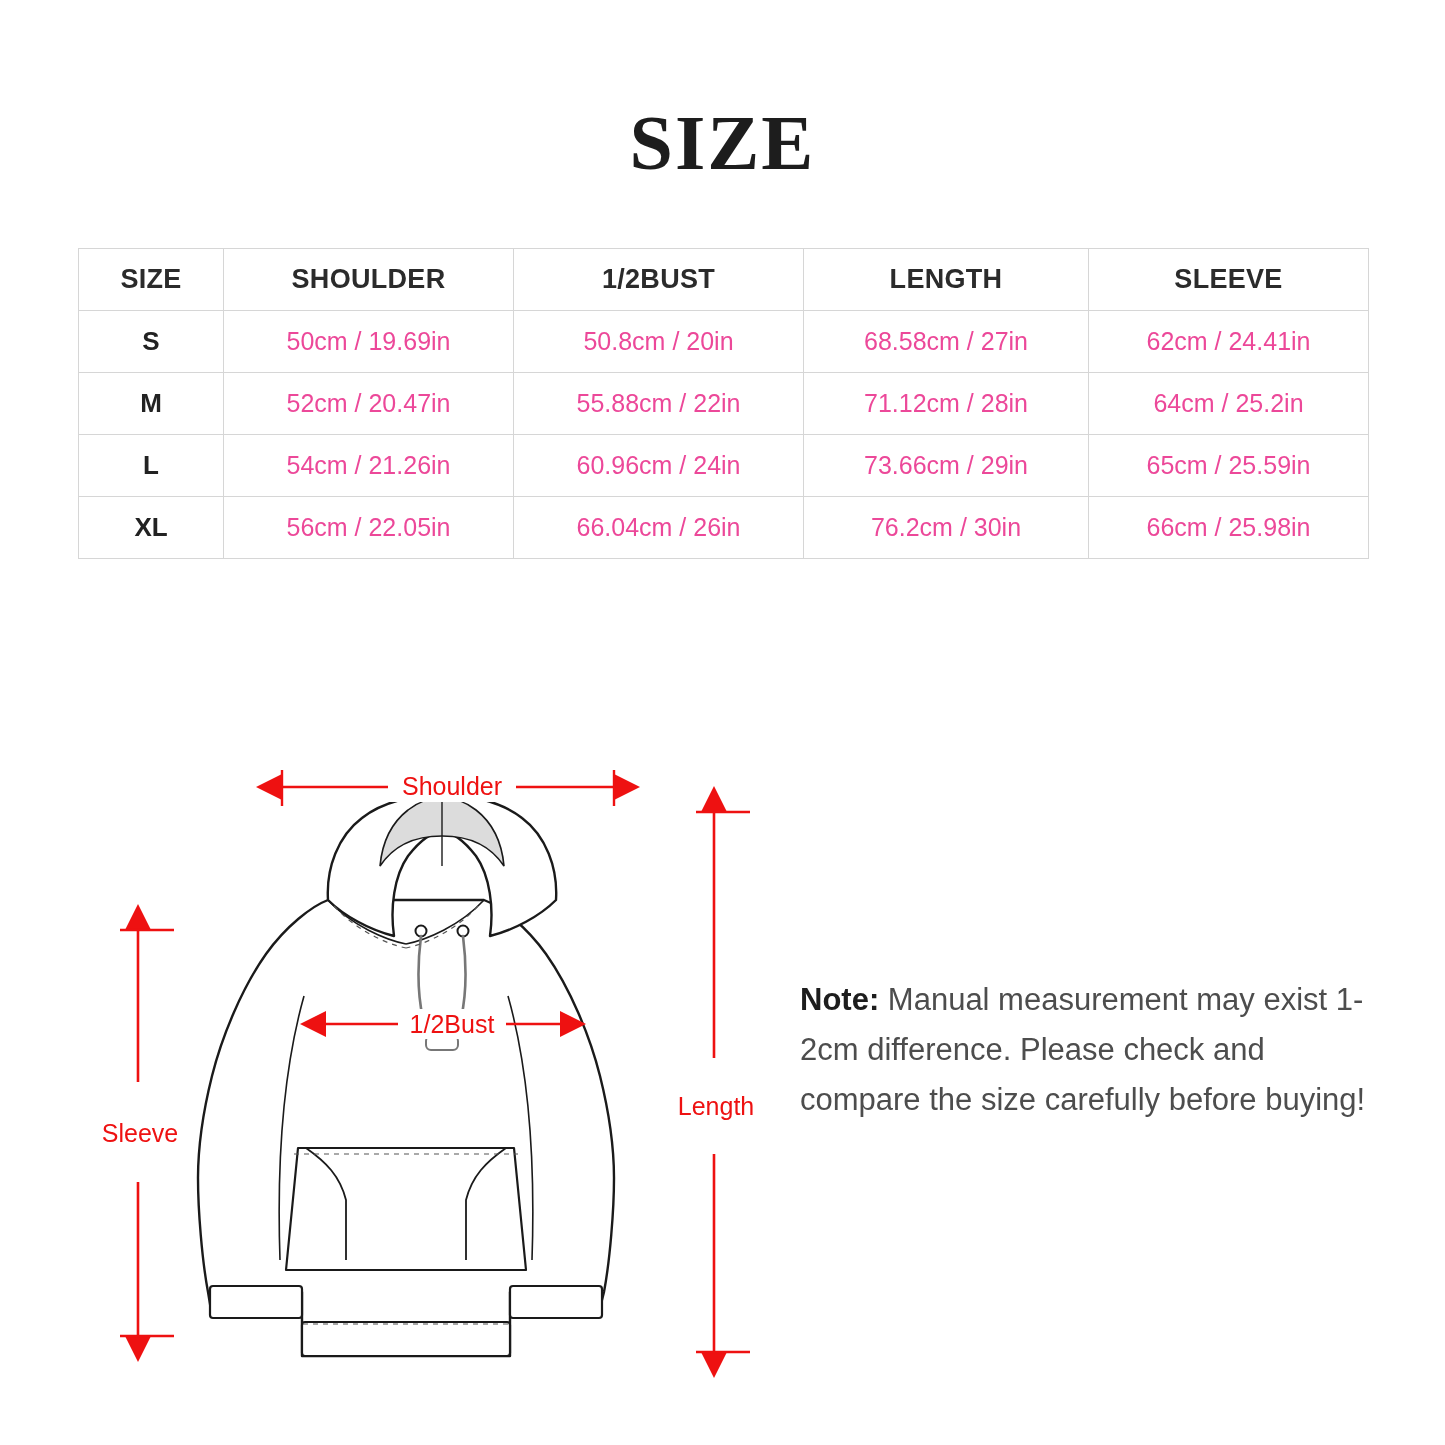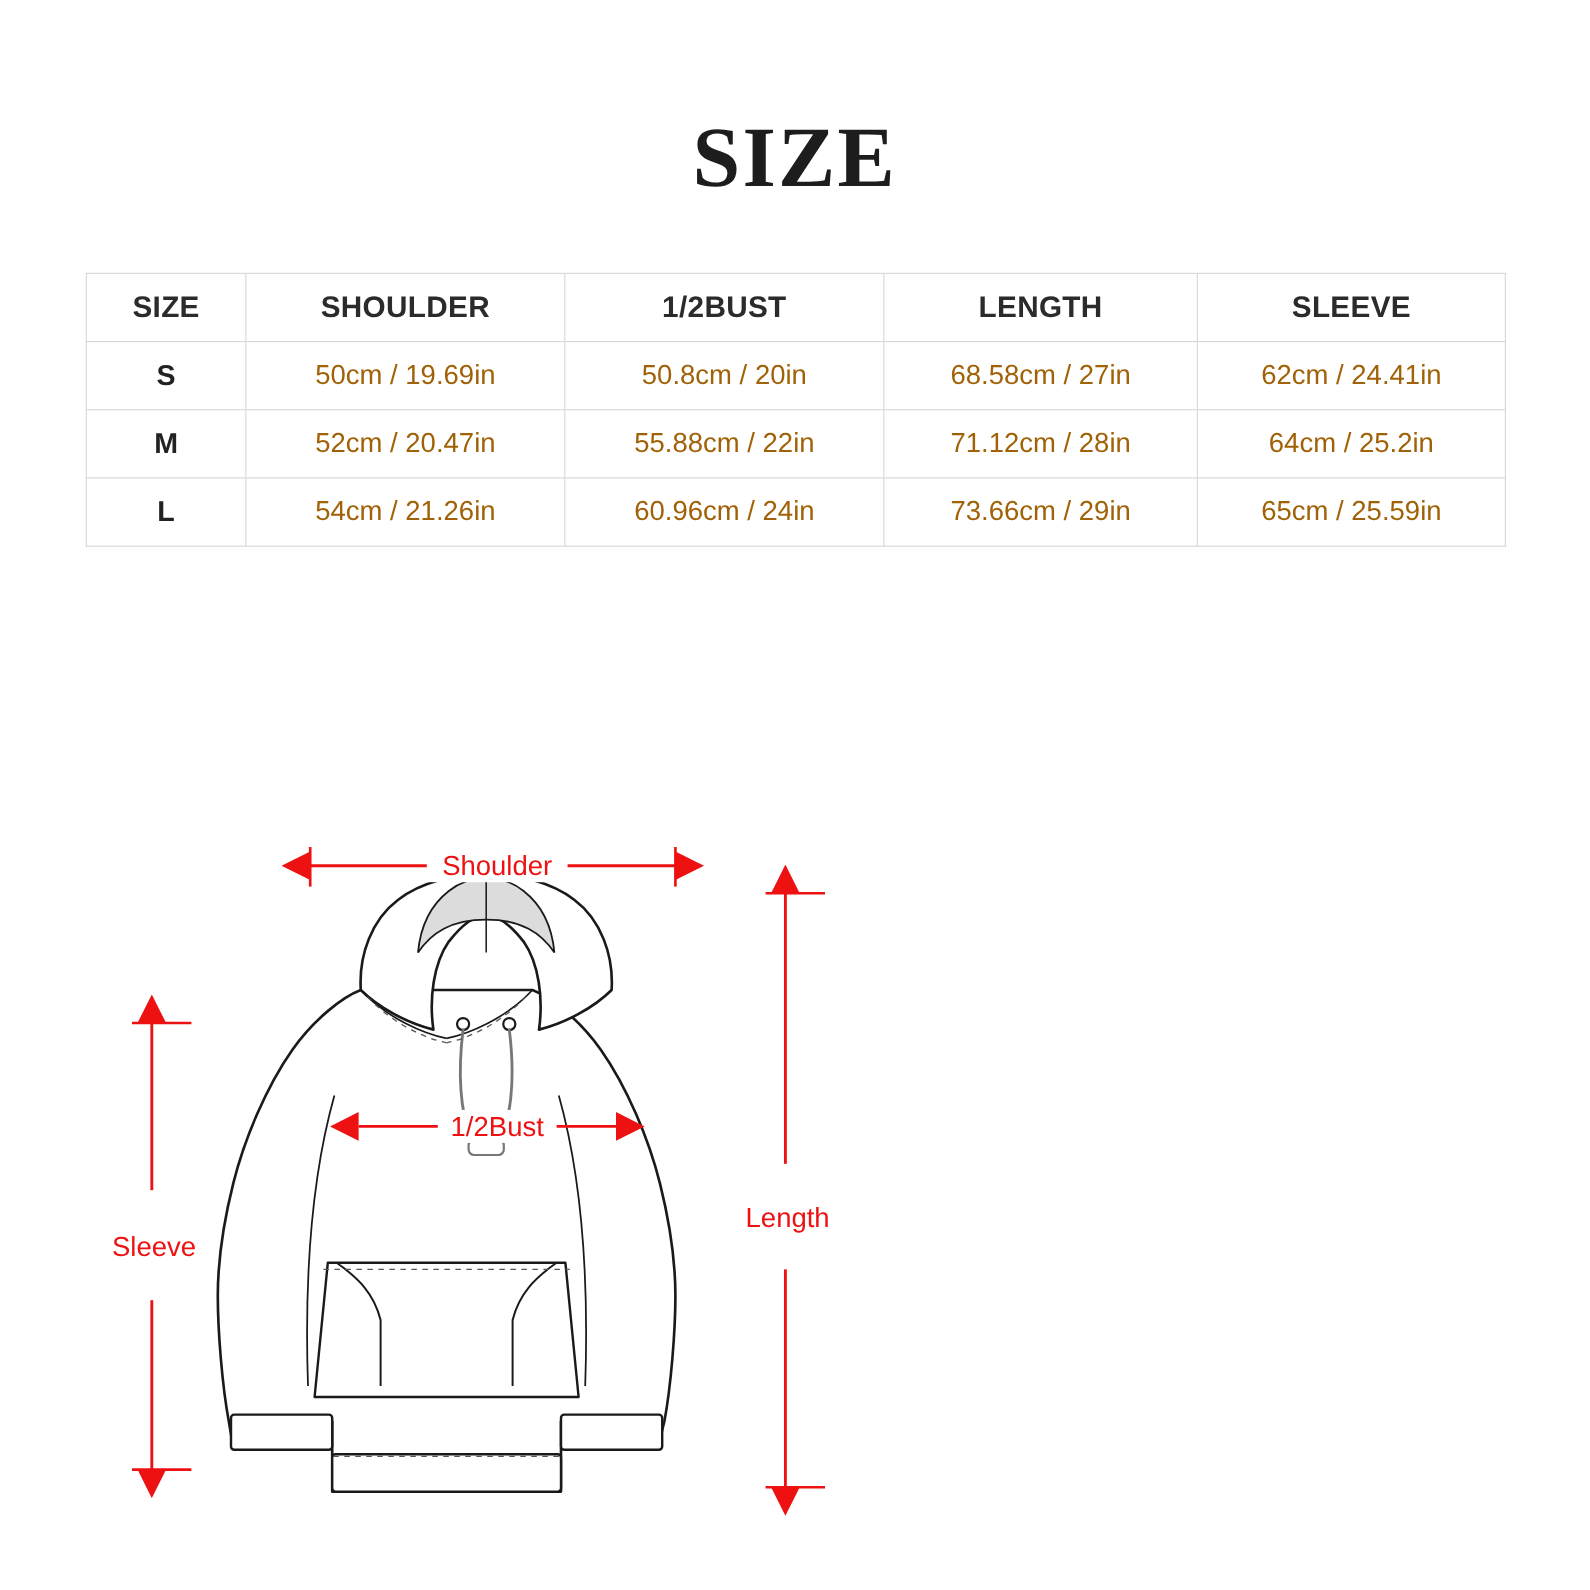--- a/index.html
+++ b/index.html
@@ -56,21 +56,21 @@
     vertical-align: middle;
   }
   table.size-table th {
     font-size: 27px;
     font-weight: 700;
     color: #2b2b2b;
     letter-spacing: 0.3px;
   }
   table.size-table td {
     font-size: 25px;
-    color: #a16207;
+    color: #ec4899;
     font-weight: 400;
   }
   table.size-table td.size-cell {
     font-size: 26px;
     font-weight: 700;
     color: #222222;
   }
   col.c-size    { width: 145px; }
   col.c-shoulder{ width: 290px; }
   col.c-bust    { width: 290px; }
@@ -141,20 +141,27 @@
           <td>55.88cm / 22in</td>
           <td>71.12cm / 28in</td>
           <td>64cm / 25.2in</td>
         </tr>
         <tr>
           <td class="size-cell">L</td>
           <td>54cm / 21.26in</td>
           <td>60.96cm / 24in</td>
           <td>73.66cm / 29in</td>
           <td>65cm / 25.59in</td>
+        </tr>
+        <tr>
+          <td class="size-cell">XL</td>
+          <td>56cm / 22.05in</td>
+          <td>66.04cm / 26in</td>
+          <td>76.2cm / 30in</td>
+          <td>66cm / 25.98in</td>
         </tr>
       </tbody>
     </table>
   </div>
 
   <div class="illus">
     <svg width="700" height="640" viewBox="0 0 700 640" xmlns="http://www.w3.org/2000/svg">
       <defs>
         <marker id="arrL" markerWidth="12" markerHeight="12" refX="10" refY="5" orient="auto">
           <path d="M10,0 L0,5 L10,10 z" fill="#ee1111"></path>
@@ -266,14 +273,17 @@
       <rect x="598" y="318" width="56" height="96" fill="#ffffff"></rect>
       <rect x="22" y="342" width="56" height="100" fill="#ffffff"></rect>
 
       <text x="362" y="55" text-anchor="middle" font-family="Liberation Sans, sans-serif" font-size="25" fill="#ee1111">Shoulder</text>
       <text x="362" y="293" text-anchor="middle" font-family="Liberation Sans, sans-serif" font-size="25" fill="#ee1111">1/2Bust</text>
       <text x="626" y="375" text-anchor="middle" font-family="Liberation Sans, sans-serif" font-size="25" fill="#ee1111">Length</text>
       <text x="50" y="402" text-anchor="middle" font-family="Liberation Sans, sans-serif" font-size="25" fill="#ee1111">Sleeve</text>
     </svg>
   </div>
 
+  <div class="note">
+    <b>Note:</b><span> Manual measurement may exist 1-2cm difference. Please check and compare the size carefully before buying!</span>
+  </div>
 
 </div>
 
 </body></html>

